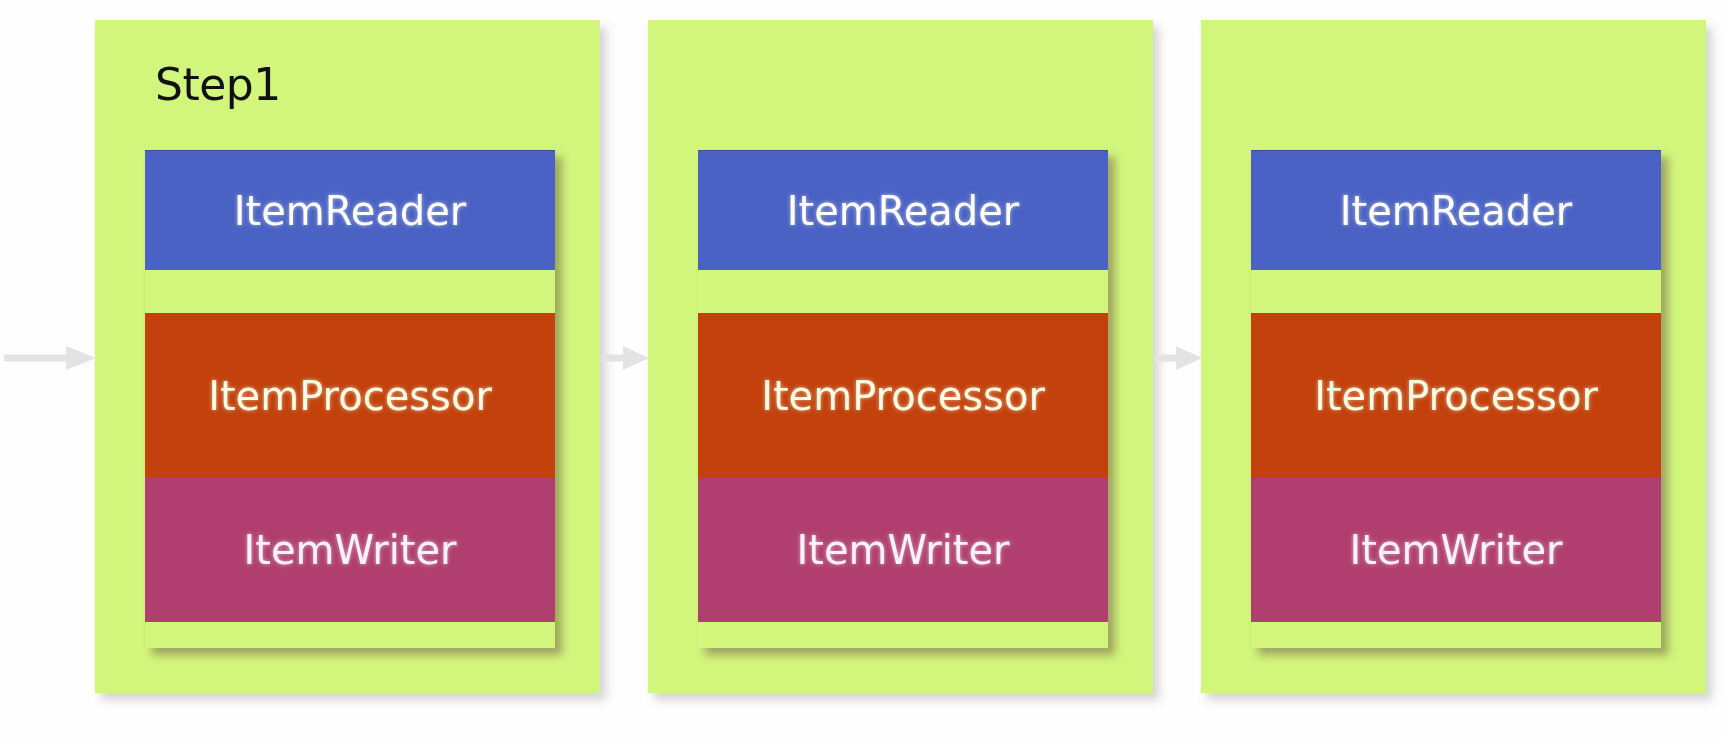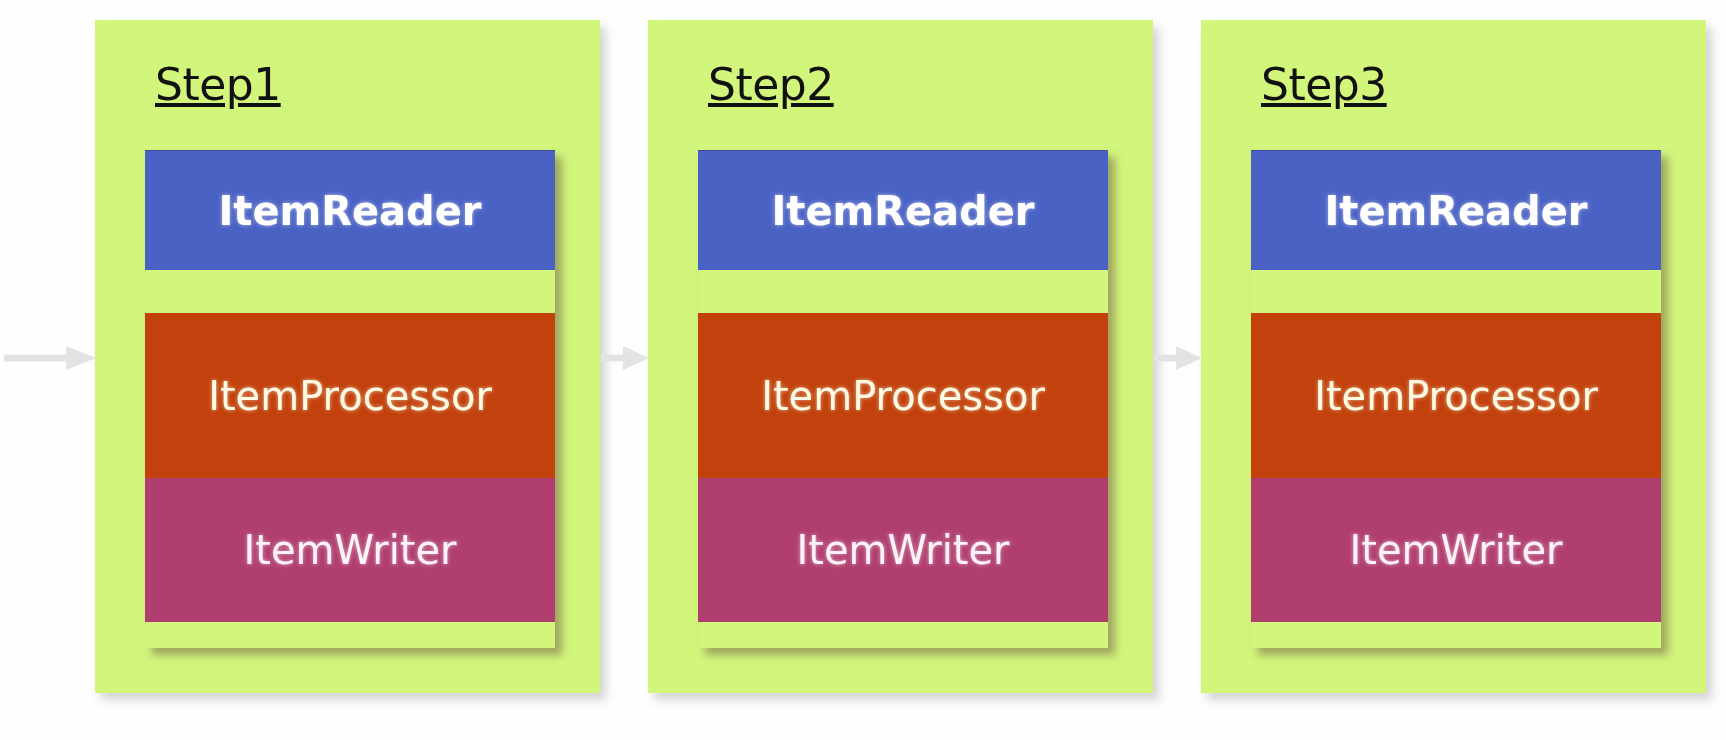--- a/index.html
+++ b/index.html
@@ -39,21 +39,20 @@
 
   .step-title {
     position: absolute;
     left: 60px;
     top: 43px;
     font-size: 44px;
     line-height: 1;
     color: #111111;
     letter-spacing: -0.5px;
     white-space: nowrap;
-    text-decoration: underline;
   }
 
   
   .card {
     position: absolute;
     left: 50px;
     top: 130px;
     width: 410px;
     height: 498px;
     box-shadow: 7px 7px 8px rgba(90,60,60,0.42);
@@ -72,21 +71,20 @@
     line-height: 1;
     color: #ffffff;
     text-shadow: 0 0 4px rgba(255,255,255,0.55);
     white-space: nowrap;
   }
   .band-reader {
     top: 0;
     height: 120px;
     background: #4a62c4;
     border-top: 1px solid #3d4f98;
-    font-weight: bold;
   }
   .band-processor {
     top: 163px;
     height: 165px;
     background: #c2410c;
   }
   .band-processor .band-label {
     color: #fdfbe4;
     text-shadow: 0 0 4px rgba(255,255,230,0.6);
   }
@@ -144,21 +142,20 @@
   <div class="arrow a1">
     <svg width="92" height="40" viewBox="0 0 92 40" aria-hidden="true">
       <g fill="#e3e3e3">
         <rect x="44" y="16.5" width="30" height="7"></rect>
         <polygon points="66,8 92,20 66,32"></polygon>
       </g>
     </svg>
   </div>
 
   <div class="step-box s2">
-    <div class="step-title">Step2</div>
     <div class="card">
       <div class="band band-reader">
         <span class="band-label">ItemReader</span>
       </div>
       <div class="band band-processor">
         <span class="band-label">ItemProcessor</span>
       </div>
       <div class="band band-writer">
         <span class="band-label">ItemWriter</span>
       </div>
@@ -168,21 +165,20 @@
   <div class="arrow a2">
     <svg width="92" height="40" viewBox="0 0 92 40" aria-hidden="true">
       <g fill="#e3e3e3">
         <rect x="44" y="16.5" width="30" height="7"></rect>
         <polygon points="66,8 92,20 66,32"></polygon>
       </g>
     </svg>
   </div>
 
   <div class="step-box s3">
-    <div class="step-title">Step3</div>
     <div class="card">
       <div class="band band-reader">
         <span class="band-label">ItemReader</span>
       </div>
       <div class="band band-processor">
         <span class="band-label">ItemProcessor</span>
       </div>
       <div class="band band-writer">
         <span class="band-label">ItemWriter</span>
       </div>

